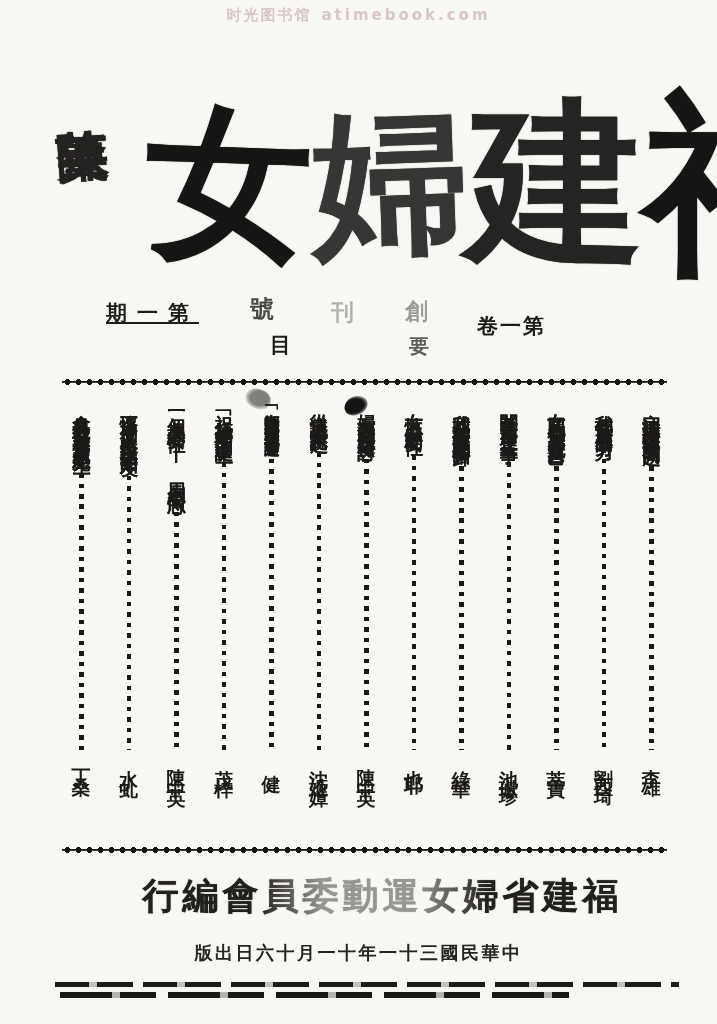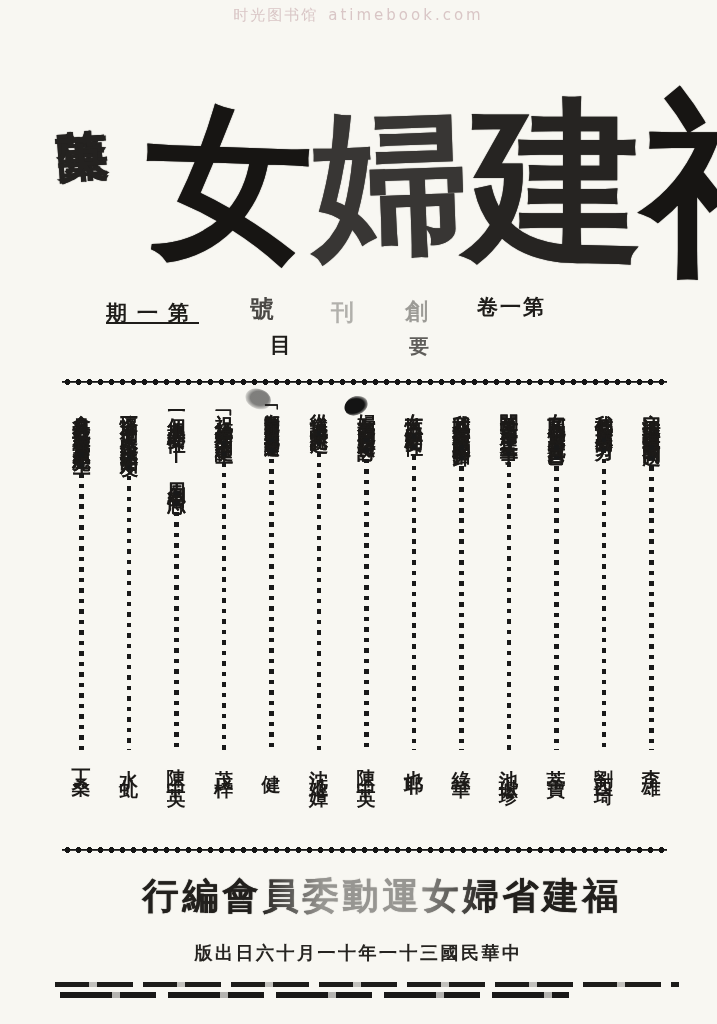--- a/index.html
+++ b/index.html
@@ -11,21 +11,21 @@
     overflow:hidden;
     font-family:"DejaVu Serif", serif;
     color:#1f1d1a;
   }
 
   
   .watermark{
     position:absolute;top:6px;left:0;right:0;
     text-align:center;
     font-family:"DejaVu Sans", sans-serif;
-    font-size:15px;font-weight:400;
+    font-size:15px;font-weight:700;
     color:#d9c6c6;letter-spacing:2px;
     white-space:nowrap;
   }
   .watermark .en{margin-left:10px;letter-spacing:3px;}
 
   
   .signature{
     position:absolute;left:54px;top:88px;height:215px;
     writing-mode:vertical-rl;
     font-size:52px;line-height:1.2;font-weight:700;
@@ -44,21 +44,21 @@
   .masthead .m1{font-size:156px;opacity:.85;transform:rotate(-2deg);}
   .masthead .m2{font-size:176px;opacity:.93;}
   .masthead .m3{font-size:194px;}
 
   
   .abs{position:absolute;font-weight:700;white-space:nowrap;}
   .issue-left  {left:106px;top:299px;font-size:21px;letter-spacing:10px;text-decoration:underline;}
   .hao         {left:250px;top:293px;font-size:24px;opacity:.8;}
   .kan         {left:331px;top:297px;font-size:23px;opacity:.32;}
   .chuang      {left:405px;top:296px;font-size:23px;opacity:.42;}
-  .volume-right{left:477px;top:293px;font-size:21px;letter-spacing:2px;text-align:center;}
+  .volume-right{left:477px;top:312px;font-size:21px;letter-spacing:2px;text-align:center;}
   .mu          {left:270px;top:331px;font-size:21px;}
   .yao         {left:409px;top:333px;font-size:20px;opacity:.7;}
 
   
   .rule{position:absolute;left:62px;right:50px;height:10px;}
   .rule::before{
     content:"";position:absolute;inset:0;
     background-image:
       radial-gradient(ellipse 3.4px 4.4px at 5.5px 50%, #141414 68%, transparent 74%),
       linear-gradient(#141414,#141414);

